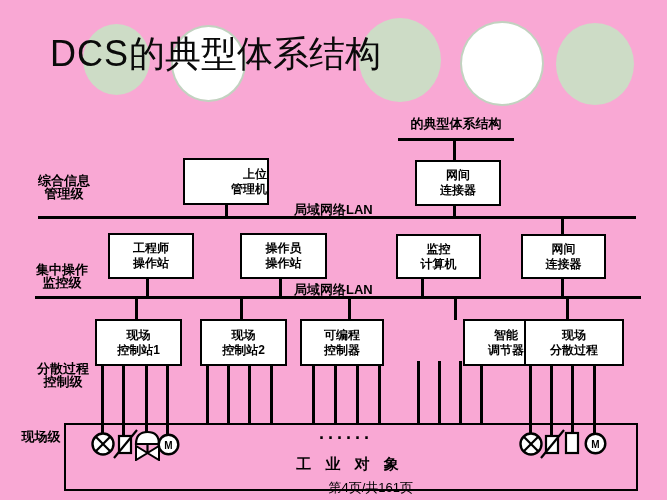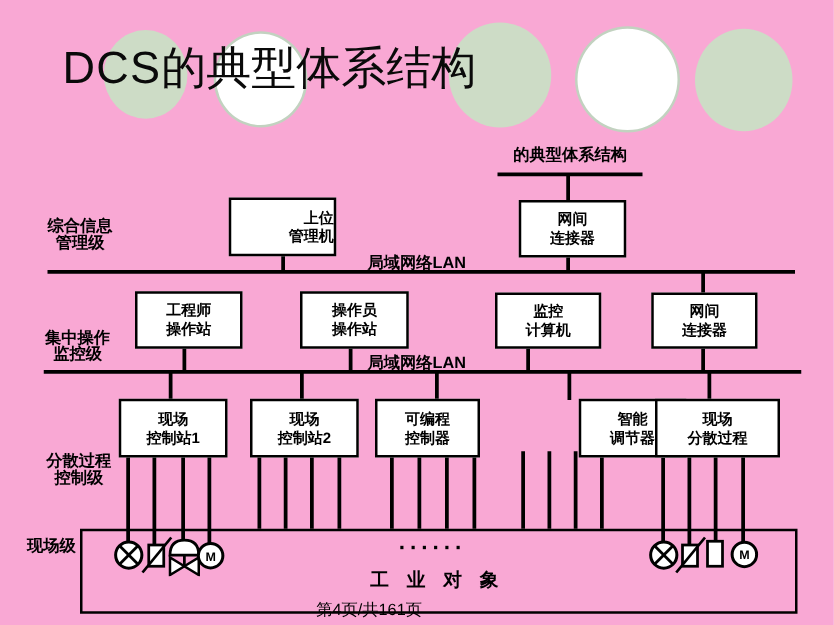--- a/index.html
+++ b/index.html
@@ -22,21 +22,21 @@
   }
   .lvl{
     position:absolute;font-size:13px;font-weight:bold;text-align:center;
     line-height:1.0;z-index:2;
   }
   .buslabel{position:absolute;font-size:13px;font-weight:bold;z-index:2;white-space:nowrap;}
   .bigbox{position:absolute;border:2.5px solid #000;background:transparent;z-index:1;}
   .sym{position:absolute;z-index:3;}
   #industry-label{position:absolute;font-size:15px;font-weight:bold;letter-spacing:5px;text-align:center;z-index:2;}
   #dots{position:absolute;font-size:18px;font-weight:bold;letter-spacing:3px;z-index:2;}
-  #footer{position:absolute;font-size:13px;text-align:left;z-index:4;}
+  #footer{position:absolute;font-size:13px;text-align:right;z-index:4;}
 </style>
 </head>
 <body>
 
 <div id="slide">
 
   <div class="circle green" style="left:83px;top:24px;width:67px;height:71px;"></div>
   <div class="circle white" style="left:171px;top:25px;width:71px;height:73px;"></div>
   <div class="circle green" style="left:359px;top:18px;width:82px;height:84px;"></div>
   <div class="circle white" style="left:460px;top:21px;width:80px;height:81px;"></div>

